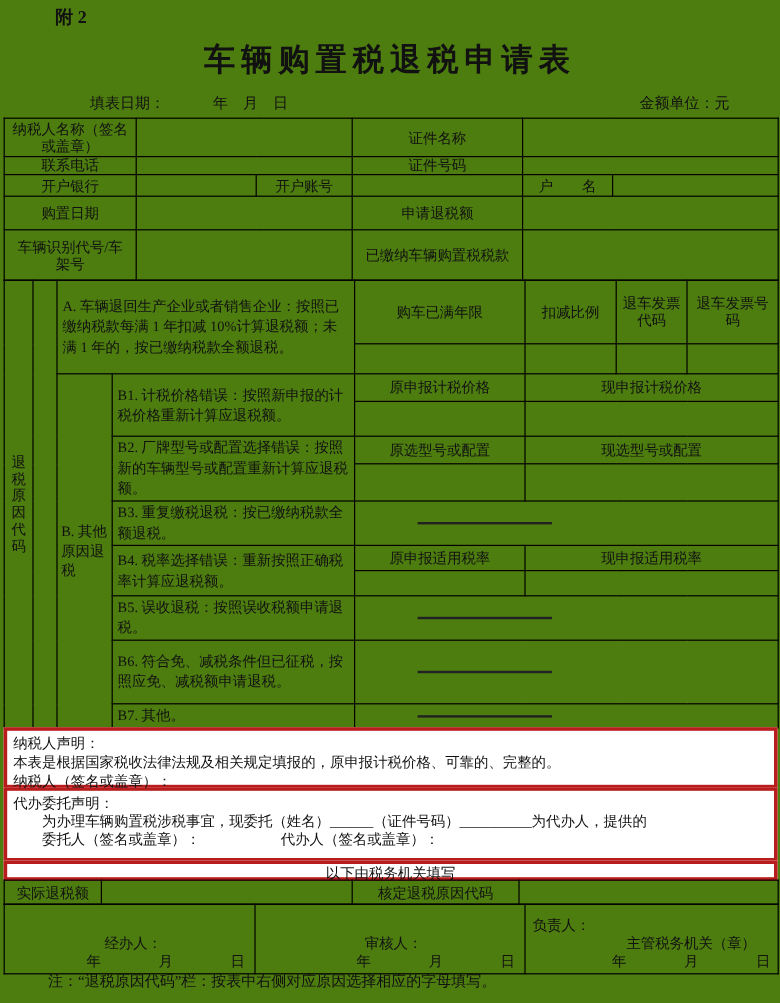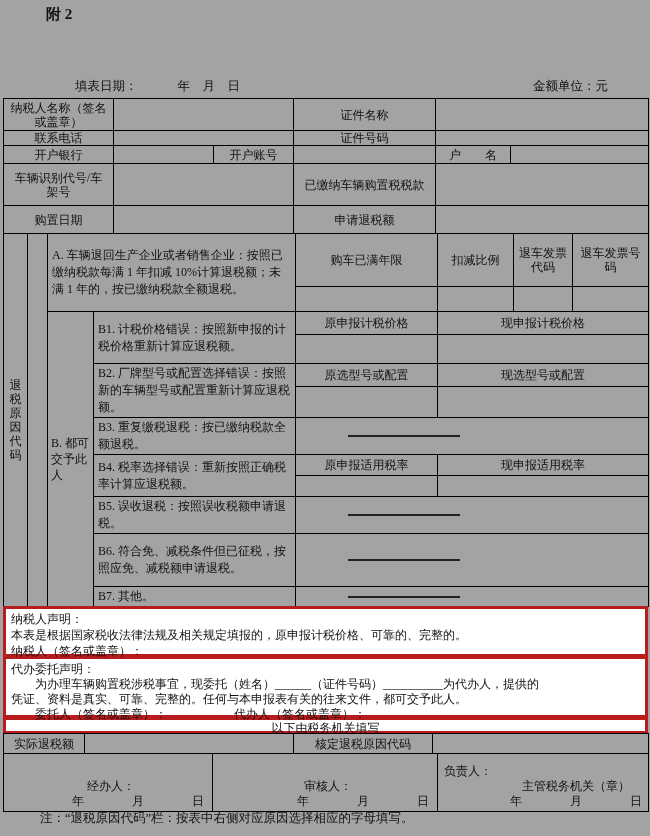--- a/index.html
+++ b/index.html
@@ -1,18 +1,18 @@
 <!DOCTYPE html>
 <html><head>
 <meta charset="utf-8">
 <style>
   * { margin:0; padding:0; box-sizing:border-box; }
   html,body { background:#888; }
   body { width:650px; }
-  .page { position:relative; width:650px; height:836px; background:#a3a3a3; color:#111;
+  .page { position:relative; width:650px; height:836px; background:#4d7c0f; color:#111;
           font-family:"Liberation Serif","DejaVu Serif",serif; overflow:hidden; }
   .attachment { position:absolute; left:46px; top:5px; font-size:15px; font-weight:bold; }
   .title { position:absolute; left:0; right:0; top:32px; text-align:center;
            font-size:26px; font-weight:bold; letter-spacing:5px; }
   .subheader { position:absolute; top:78px; left:3px; width:645px; font-size:12.5px;
                display:flex; justify-content:space-between; }
   .subheader .sh-left { margin-left:72px; }
   .subheader .sh-right { margin-right:40px; }
   .date-ymd { margin-left:40px; }
 
@@ -46,20 +46,21 @@
   .dir-ymd { text-align:right; padding-right:6px; line-height:15px; }
 
   .note { position:absolute; left:40px; top:810px; font-size:12.5px; }
 </style>
 </head>
 <body>
 
 <div class="page">
 
   <div class="attachment">附 2</div>
+  <div class="title">车辆购置税退税申请表</div>
 
   <div class="subheader">
     <span class="sh-left"><span>填表日期：</span><span class="date-ymd">年　月　日</span></span>
     <span class="sh-right">金额单位：元</span>
   </div>
 
   <div class="form">
 
     <table>
       <colgroup>
@@ -84,30 +85,30 @@
         <td colspan="2"></td>
       </tr>
       <tr style="height:18px">
         <td class="lbl">开户银行</td>
         <td></td>
         <td class="lbl">开户账号</td>
         <td></td>
         <td class="lbl">户　　名</td>
         <td></td>
       </tr>
+      <tr style="height:28px">
+        <td class="lbl">购置日期</td>
+        <td colspan="2"></td>
+        <td class="lbl">申请退税额</td>
+        <td colspan="2"></td>
+      </tr>
       <tr style="height:42px">
         <td class="lbl lbl-vin">车辆识别代号/车架号</td>
         <td colspan="2"></td>
         <td class="lbl">已缴纳车辆购置税税款</td>
-        <td colspan="2"></td>
-      </tr>
-      <tr style="height:28px">
-        <td class="lbl">购置日期</td>
-        <td colspan="2"></td>
-        <td class="lbl">申请退税额</td>
         <td colspan="2"></td>
       </tr>
     </tbody>
       </table>
 
     <table>
       <colgroup>
           <col style="width:24px">
           <col style="width:20px">
           <col style="width:46px">
@@ -127,21 +128,21 @@
         <td class="lbl">退车发票代码</td>
         <td class="lbl">退车发票号码</td>
       </tr>
       <tr style="height:25px">
         <td></td>
         <td></td>
         <td></td>
         <td></td>
       </tr>
       <tr style="height:23px">
-        <td class="blabel" rowspan="10">B. 都可交予此人</td>
+        <td class="blabel" rowspan="10">B. 其他原因退税</td>
         <td class="desc" rowspan="2">B1. 计税价格错误：按照新申报的计税价格重新计算应退税额。</td>
         <td class="lbl">原申报计税价格</td>
         <td class="lbl" colspan="3">现申报计税价格</td>
       </tr>
       <tr style="height:29px">
         <td></td>
         <td colspan="3"></td>
       </tr>
       <tr style="height:20px">
         <td class="desc" rowspan="2">B2.  厂牌型号或配置选择错误：按照新的车辆型号或配置重新计算应退税额。</td>
@@ -190,21 +191,20 @@
 
     <div class="block decl1">
       <div>纳税人声明：</div>
       <div>本表是根据国家税收法律法规及相关规定填报的，原申报计税价格、可靠的、完整的。</div>
       <div>纳税人（签名或盖章）：</div>
     </div>
 
     <div class="block decl2">
       <div>代办委托声明：</div>
       <div class="indent">为办理车辆购置税涉税事宜，现委托（姓名）______（证件号码）__________为代办人，提供的</div>
-      <div>凭证、资料是真实、可靠、完整的。任何与本申报表有关的往来文件，都可交予此人。</div>
       <div class="signrow"><span>委托人（签名或盖章）：</span><span class="agent-sign">代办人（签名或盖章）：</span></div>
     </div>
 
     <div class="block office-title">以下由税务机关填写</div>
 
     <table>
       <colgroup>
           <col style="width:81px">
           <col style="width:209px">
           <col style="width:139px">

